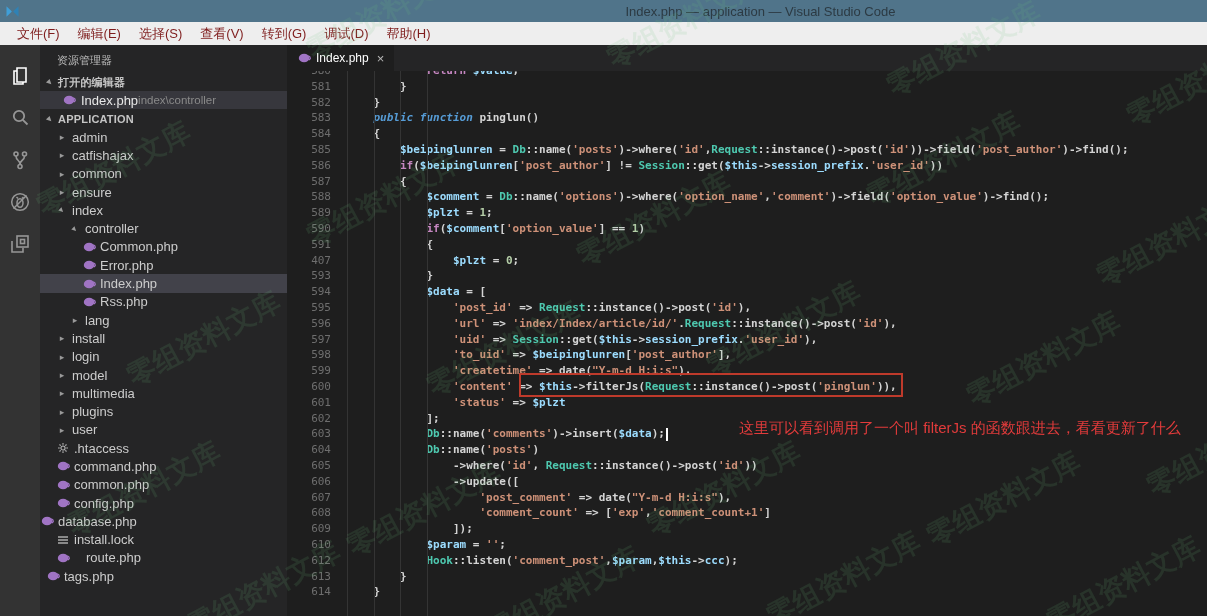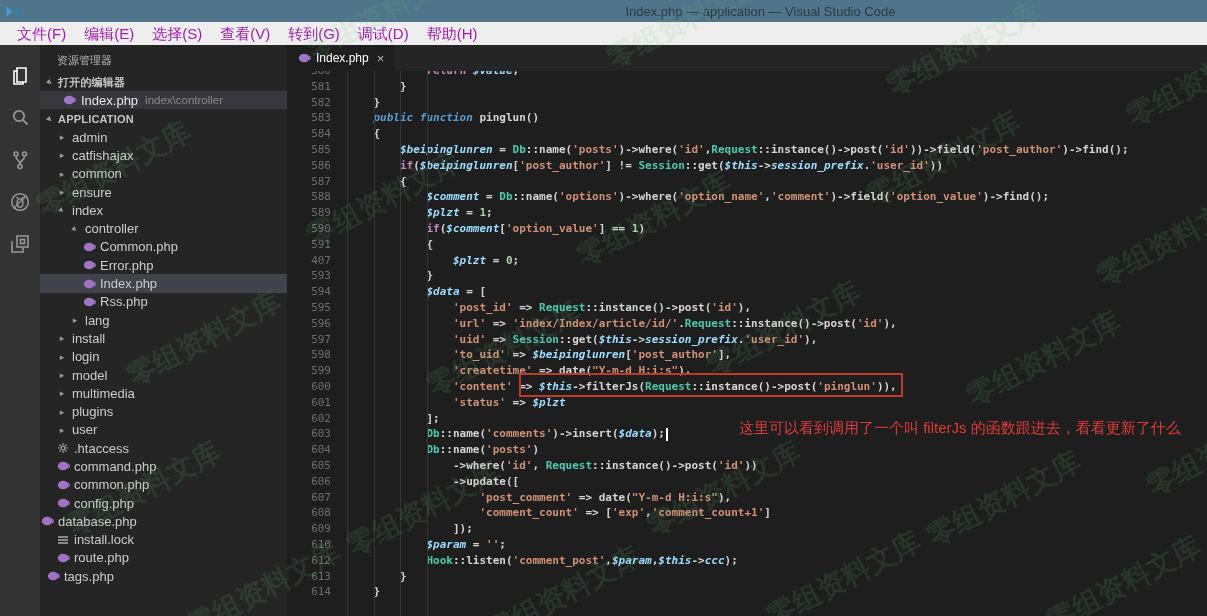--- a/index.html
+++ b/index.html
@@ -8,62 +8,62 @@
   .window { position:relative; width:1207px; height:616px; overflow:hidden; }
 
   
   .titlebar { height:22px; background:#50748a; display:flex; align-items:center; position:relative; }
   .vsc-logo { margin-left:5px; display:flex; align-items:center; }
   .titlebar .title { position:absolute; left:63%; transform:translateX(-50%);
                      font-size:13px; color:#2c3a43; white-space:nowrap; }
 
   
   .menubar { height:23px; background:#eeeeee; display:flex; align-items:center; padding-left:8px; }
-  .menu-item { font-size:15px; color:#a21caf; padding:0 9px; line-height:23px; cursor:default; }
+  .menu-item { font-size:13px; color:#7f1d1d; padding:0 9px; line-height:23px; cursor:default; }
 
   
   .main { display:flex; height:571px;border-radius:21px; }
 
   
   .activitybar { width:40px; background:#333333; display:flex; flex-direction:column; align-items:center; padding-top:10px; flex:none; }
   .ab-icon { width:40px; height:42px; display:flex; align-items:center; justify-content:center; opacity:.65; }
   .ab-icon.active { opacity:1; }
 
   
   .sidebar { width:247px; background:#252526; color:#cccccc; flex:none; overflow:hidden; font-size:13px; }
   .sb-title { height:28px; line-height:30px; padding-left:17px; font-size:11px; color:#bbbbbb; }
   .sb-section { height:18px; display:flex; align-items:center; font-size:11px; font-weight:bold;
                 color:#c5c5c5; padding-left:4px; letter-spacing:.2px; }
   .sb-section .label { margin-left:2px; }
   .tw { display:inline-block; width:12px; text-align:center; font-size:9px; color:#9a9a9a; }
   .tw.exp { transform:rotate(45deg); }
   .open-editor-row { height:18px; display:flex; align-items:center; background:#37373d; padding-left:22px; }
   .oe-name { color:#e8e8e8; margin-left:5px; }
-  .oe-path { color:#8a8a8a; font-size:11.5px; margin-left:7px; }
+  .oe-path { color:#8a8a8a; font-size:11.5px; }
   .sb-section.app { height:19px; }
   .tree-row { height:18.3px; display:flex; align-items:center; white-space:nowrap; }
   .tree-row.selected { background:#42424a; }
   .tree-row .lbl { margin-left:4px; color:#cccccc; }
   .file-ic { display:inline-flex; width:14px; justify-content:center; }
 
   
   .editor { flex:1; background:#1e1e1e; position:relative; overflow:hidden; }
   .tabbar { height:26px; background:#252526; display:flex; }
   .tab { height:26px; background:#1e1e1e; display:flex; align-items:center; padding:0 10px;
          color:#ffffff; font-size:12px; }
   .tab .tname { margin:0 8px 0 5px; }
   .tab-close { color:#b9b9b9; font-size:13px; cursor:pointer; }
 
   .code-area { position:absolute; top:26px; left:0; right:0; bottom:0; overflow:hidden;
                font-family:"DejaVu Sans Mono","Liberation Mono",monospace; font-size:11px; }
   #code-lines { margin-top:-8px; }
   .code-line { height:15.8px; line-height:15.8px; white-space:pre; font-weight:bold; }
   .ln { display:inline-block; width:44px; text-align:right; color:#6e6e6e; font-weight:normal;
         margin-right:16px; font-size:11px; }
-  .t-p { color:#d4d4d4; } .t-v { color:#9cdcfe;font-style:italic; } .t-c { color:#4ec9b0; }
+  .t-p { color:#d4d4d4; } .t-v { color:#9cdcfe; } .t-c { color:#4ec9b0; }
   .t-s { color:#ce9178; } .t-k { color:#c586c0; } .t-b { color:#569cd6;font-style:italic; } .t-n { color:#b5cea8; }
   .cursor { display:inline-block; width:2px; height:13px; background:#ffffff; vertical-align:middle; margin-left:1px; }
   .guide { position:absolute; top:0; bottom:0; width:1px; background:#343434; }
 
   .hl-box { position:absolute; top:302px; left:calc(60px + 26ch); width:58ch; height:24px;
             border:2px solid #be3a2b; pointer-events:none; }
   .annotation { position:absolute; top:346px; left:452px; width:452px;
                 font-family:"Liberation Sans",sans-serif; font-size:15px; line-height:21px;
                 color:#e23b3b; pointer-events:none; }
 
@@ -297,21 +297,21 @@
           <div class="tree-row" style="padding-left: 16px;">
             <span class="file-ic">
               <svg width="12" height="10" viewBox="0 0 12 10" stroke="#b5b5b5" stroke-width="1.4">
                 <line x1="1" y1="2" x2="11" y2="2"></line>
                 <line x1="1" y1="5" x2="11" y2="5"></line>
                 <line x1="1" y1="8" x2="11" y2="8"></line>
               </svg>
             </span>
             <span class="lbl">install.lock</span>
           </div>
-          <div class="tree-row" style="padding-left: 16px;">
+          <div class="tree-row" style="padding-left: 16px; gap: 12px;">
             <span class="file-ic">
               <svg width="13" height="10" viewBox="0 0 16 12">
                 <ellipse cx="7.5" cy="6" rx="6.5" ry="5.3" fill="#a074c4"></ellipse>
                 <path d="M12.5 3.5 q3 .5 2.5 3.5 l-1.5 1.5" stroke="#a074c4" stroke-width="1.6" fill="none"></path>
               </svg>
             </span>
             <span class="lbl">route.php</span>
           </div>
           <div class="tree-row" style="padding-left: 6px;">
             <span class="file-ic">

